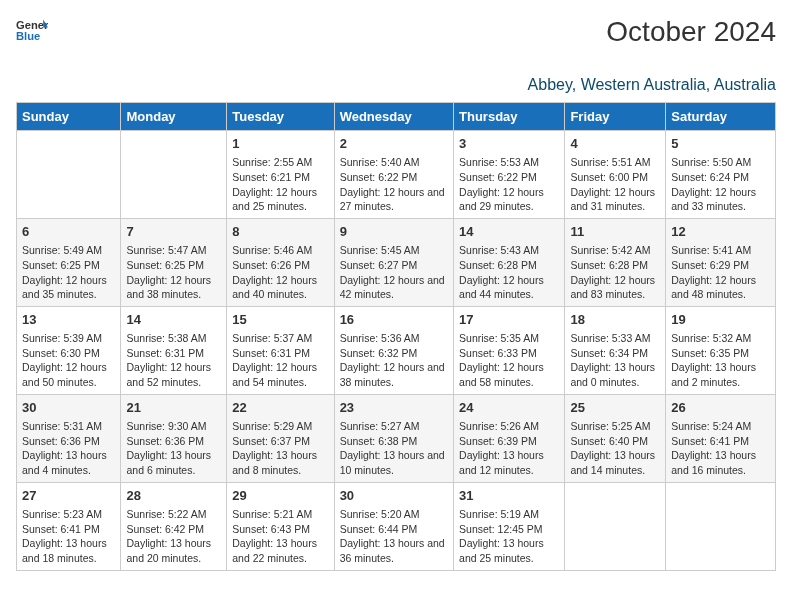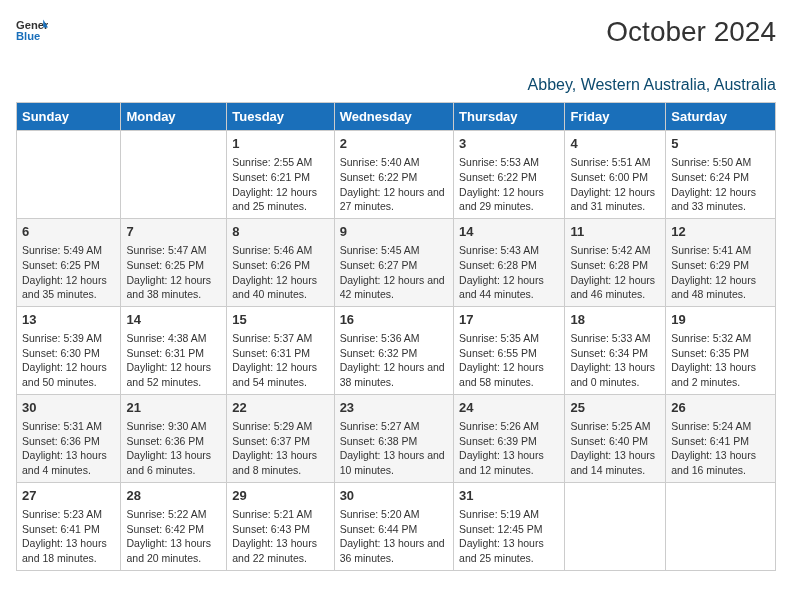--- a/index.html
+++ b/index.html
@@ -171,58 +171,58 @@
         <td>
           <span class="day-number">14</span>
           <span class="day-detail">Sunrise: 5:43 AM</span>
           <span class="day-detail">Sunset: 6:28 PM</span>
           <span class="day-detail">Daylight: 12 hours and 44 minutes.</span>
         </td>
         <td>
           <span class="day-number">11</span>
           <span class="day-detail">Sunrise: 5:42 AM</span>
           <span class="day-detail">Sunset: 6:28 PM</span>
-          <span class="day-detail">Daylight: 12 hours and 46 minutes.</span>
+          <span class="day-detail">Daylight: 12 hours and 83 minutes.</span>
         </td>
         <td>
           <span class="day-number">12</span>
           <span class="day-detail">Sunrise: 5:41 AM</span>
           <span class="day-detail">Sunset: 6:29 PM</span>
           <span class="day-detail">Daylight: 12 hours and 48 minutes.</span>
         </td>
       </tr>
       <tr>
         <td>
           <span class="day-number">13</span>
           <span class="day-detail">Sunrise: 5:39 AM</span>
           <span class="day-detail">Sunset: 6:30 PM</span>
           <span class="day-detail">Daylight: 12 hours and 50 minutes.</span>
         </td>
         <td>
           <span class="day-number">14</span>
-          <span class="day-detail">Sunrise: 4:38 AM</span>
+          <span class="day-detail">Sunrise: 5:38 AM</span>
           <span class="day-detail">Sunset: 6:31 PM</span>
           <span class="day-detail">Daylight: 12 hours and 52 minutes.</span>
         </td>
         <td>
           <span class="day-number">15</span>
           <span class="day-detail">Sunrise: 5:37 AM</span>
           <span class="day-detail">Sunset: 6:31 PM</span>
           <span class="day-detail">Daylight: 12 hours and 54 minutes.</span>
         </td>
         <td>
           <span class="day-number">16</span>
           <span class="day-detail">Sunrise: 5:36 AM</span>
           <span class="day-detail">Sunset: 6:32 PM</span>
           <span class="day-detail">Daylight: 12 hours and 38 minutes.</span>
         </td>
         <td>
           <span class="day-number">17</span>
           <span class="day-detail">Sunrise: 5:35 AM</span>
-          <span class="day-detail">Sunset: 6:55 PM</span>
+          <span class="day-detail">Sunset: 6:33 PM</span>
           <span class="day-detail">Daylight: 12 hours and 58 minutes.</span>
         </td>
         <td>
           <span class="day-number">18</span>
           <span class="day-detail">Sunrise: 5:33 AM</span>
           <span class="day-detail">Sunset: 6:34 PM</span>
           <span class="day-detail">Daylight: 13 hours and 0 minutes.</span>
         </td>
         <td>
           <span class="day-number">19</span>

